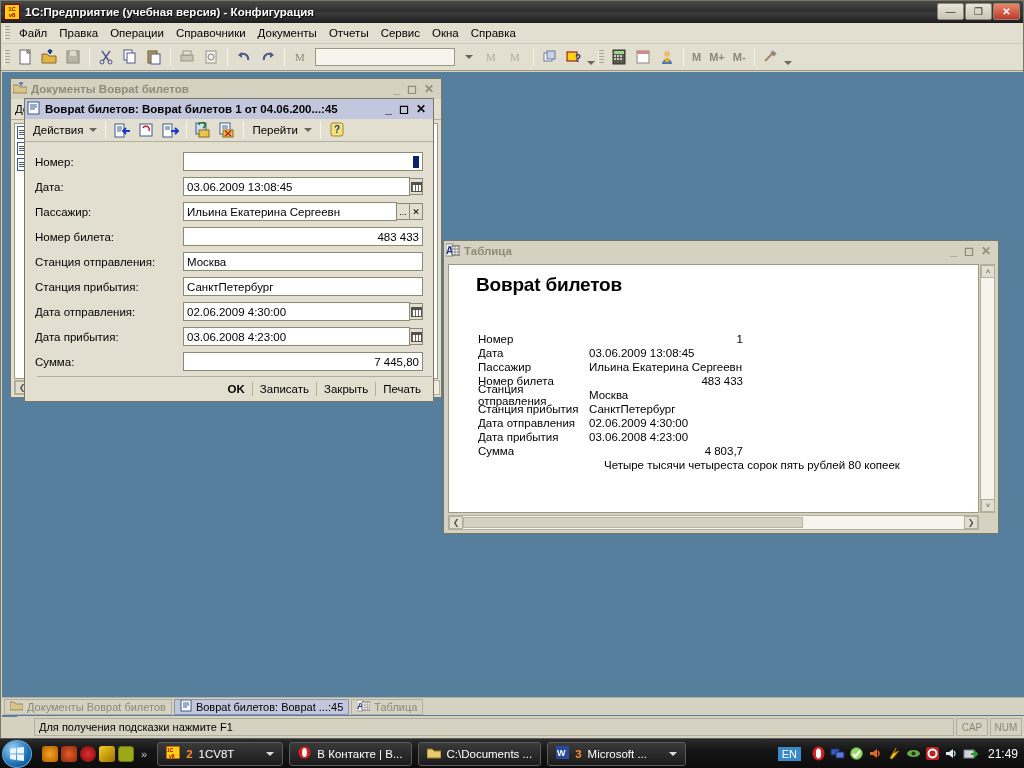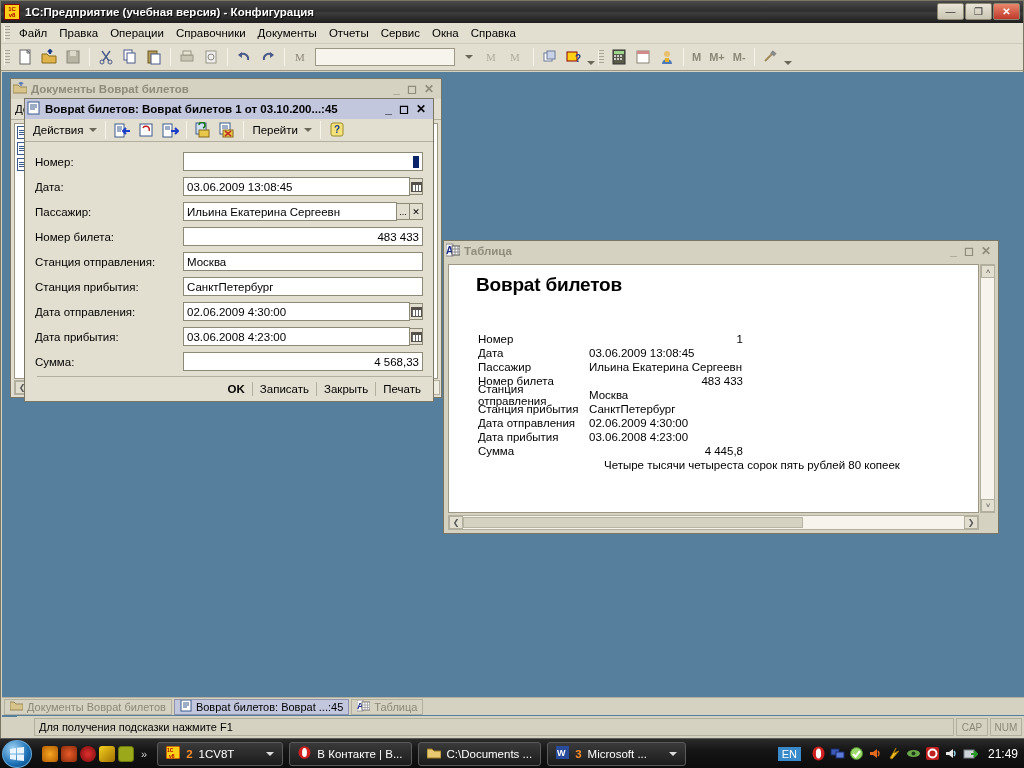--- a/index.html
+++ b/index.html
@@ -476,21 +476,21 @@
     </div>
 
     <div class="mdi-win" id="docform-win">
       <div class="mdi-title active">
         <span>
           <svg width="14" height="14">
               <rect x="1" y="1" width="11" height="12" fill="#fff" stroke="#3b5a8c"></rect>
               <path d="M3 4 h7 M3 6 h7 M3 8 h5" stroke="#3b5a8c"></path>
             </svg>
         </span>
-        <span class="t">Вовраt билетов: Вовраt билетов 1 от 03.10.200...:45</span>
+        <span class="t">Вовраt билетов: Вовраt билетов 1 от 04.06.200...:45</span>
         <span class="mdi-btns">
           <span>_</span>
           <span>◻</span>
           <span>✕</span>
         </span>
       </div>
 
       <div id="docform-toolbar">
         <div class="df-btn">
           <span>Действия</span>
@@ -622,21 +622,21 @@
             <span class="cal-glyph">
                 <i></i>
                 <b></b>
               </span>
           </div>
         </div>
 
         <div class="frow">
           <div class="flabel">Сумма:</div>
           <div class="finput right">
-            <span>4 568,33</span>
+            <span>7 445,80</span>
           </div>
         </div>
       </div>
 
       <div id="docform-footer">
         <div class="footbtn primary">OK</div>
         <div class="footsep"></div>
         <div class="footbtn">Записать</div>
         <div class="footsep"></div>
         <div class="footbtn">Закрыть</div>
@@ -693,21 +693,21 @@
           <div class="rrow">
             <div class="rlabel">Дата отправления</div>
             <div class="rvalue">02.06.2009 4:30:00</div>
           </div>
           <div class="rrow">
             <div class="rlabel">Дата прибытия</div>
             <div class="rvalue">03.06.2008 4:23:00</div>
           </div>
           <div class="rrow">
             <div class="rlabel">Сумма</div>
-            <div class="rvalue num">4 445,8</div>
+            <div class="rvalue num">4 803,7</div>
           </div>
           <div class="rspell">Четыре тысячи четыреста сорок пять рублей 80 копеек</div>
         </div>
       </div>
 
       <div id="table-vscroll">
         <div class="sb-btn">˄</div>
         <div class="sb-btn">˅</div>
       </div>
       <div id="table-hscroll">

